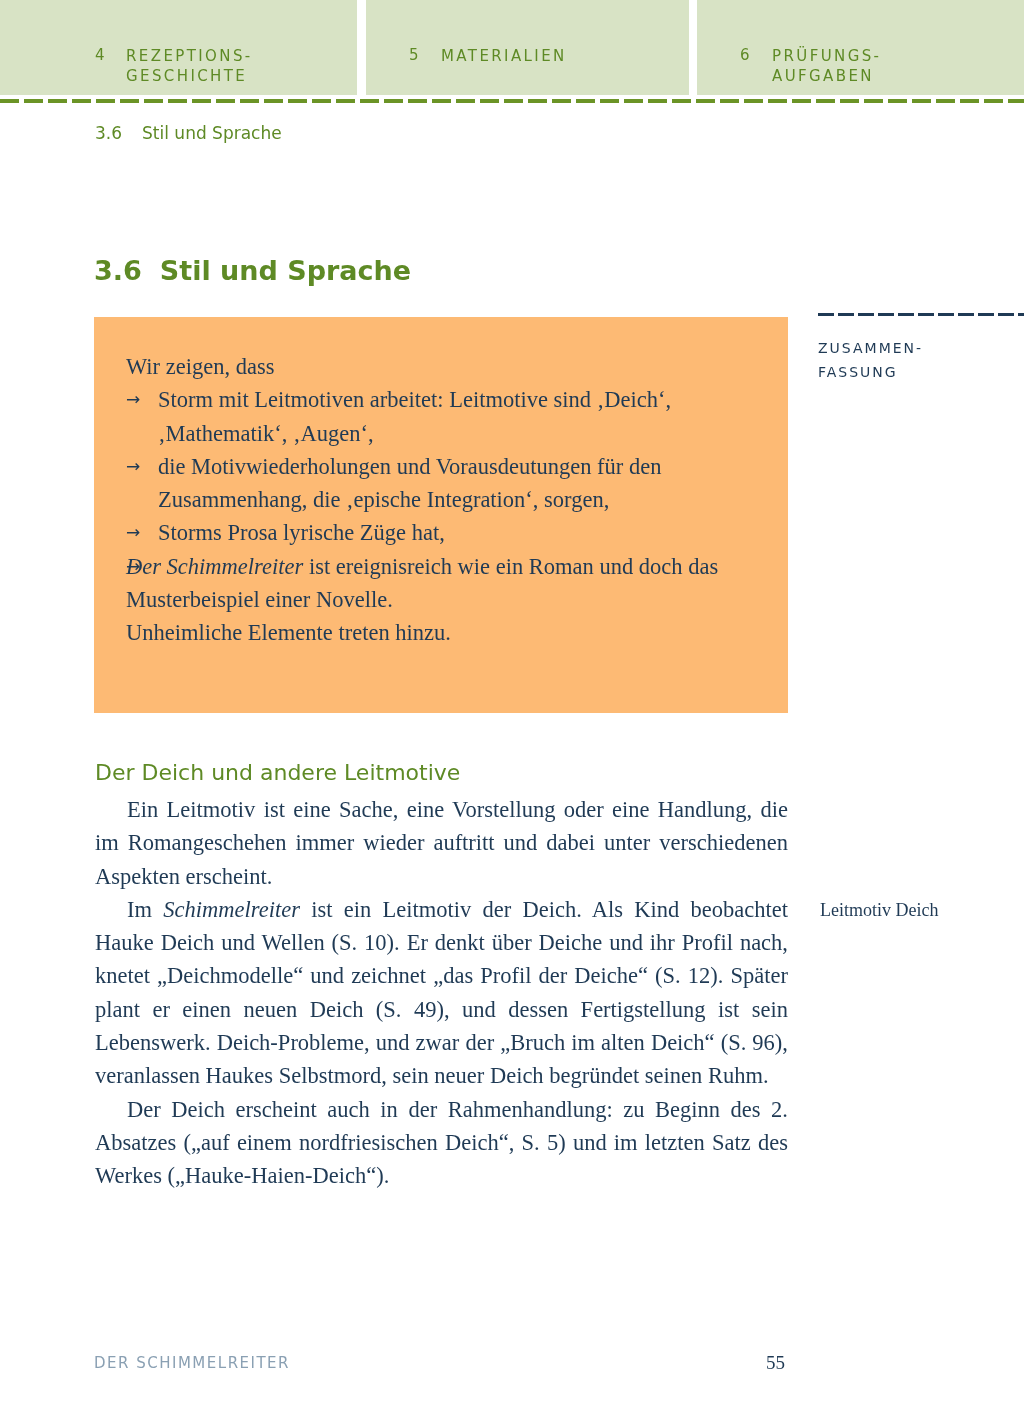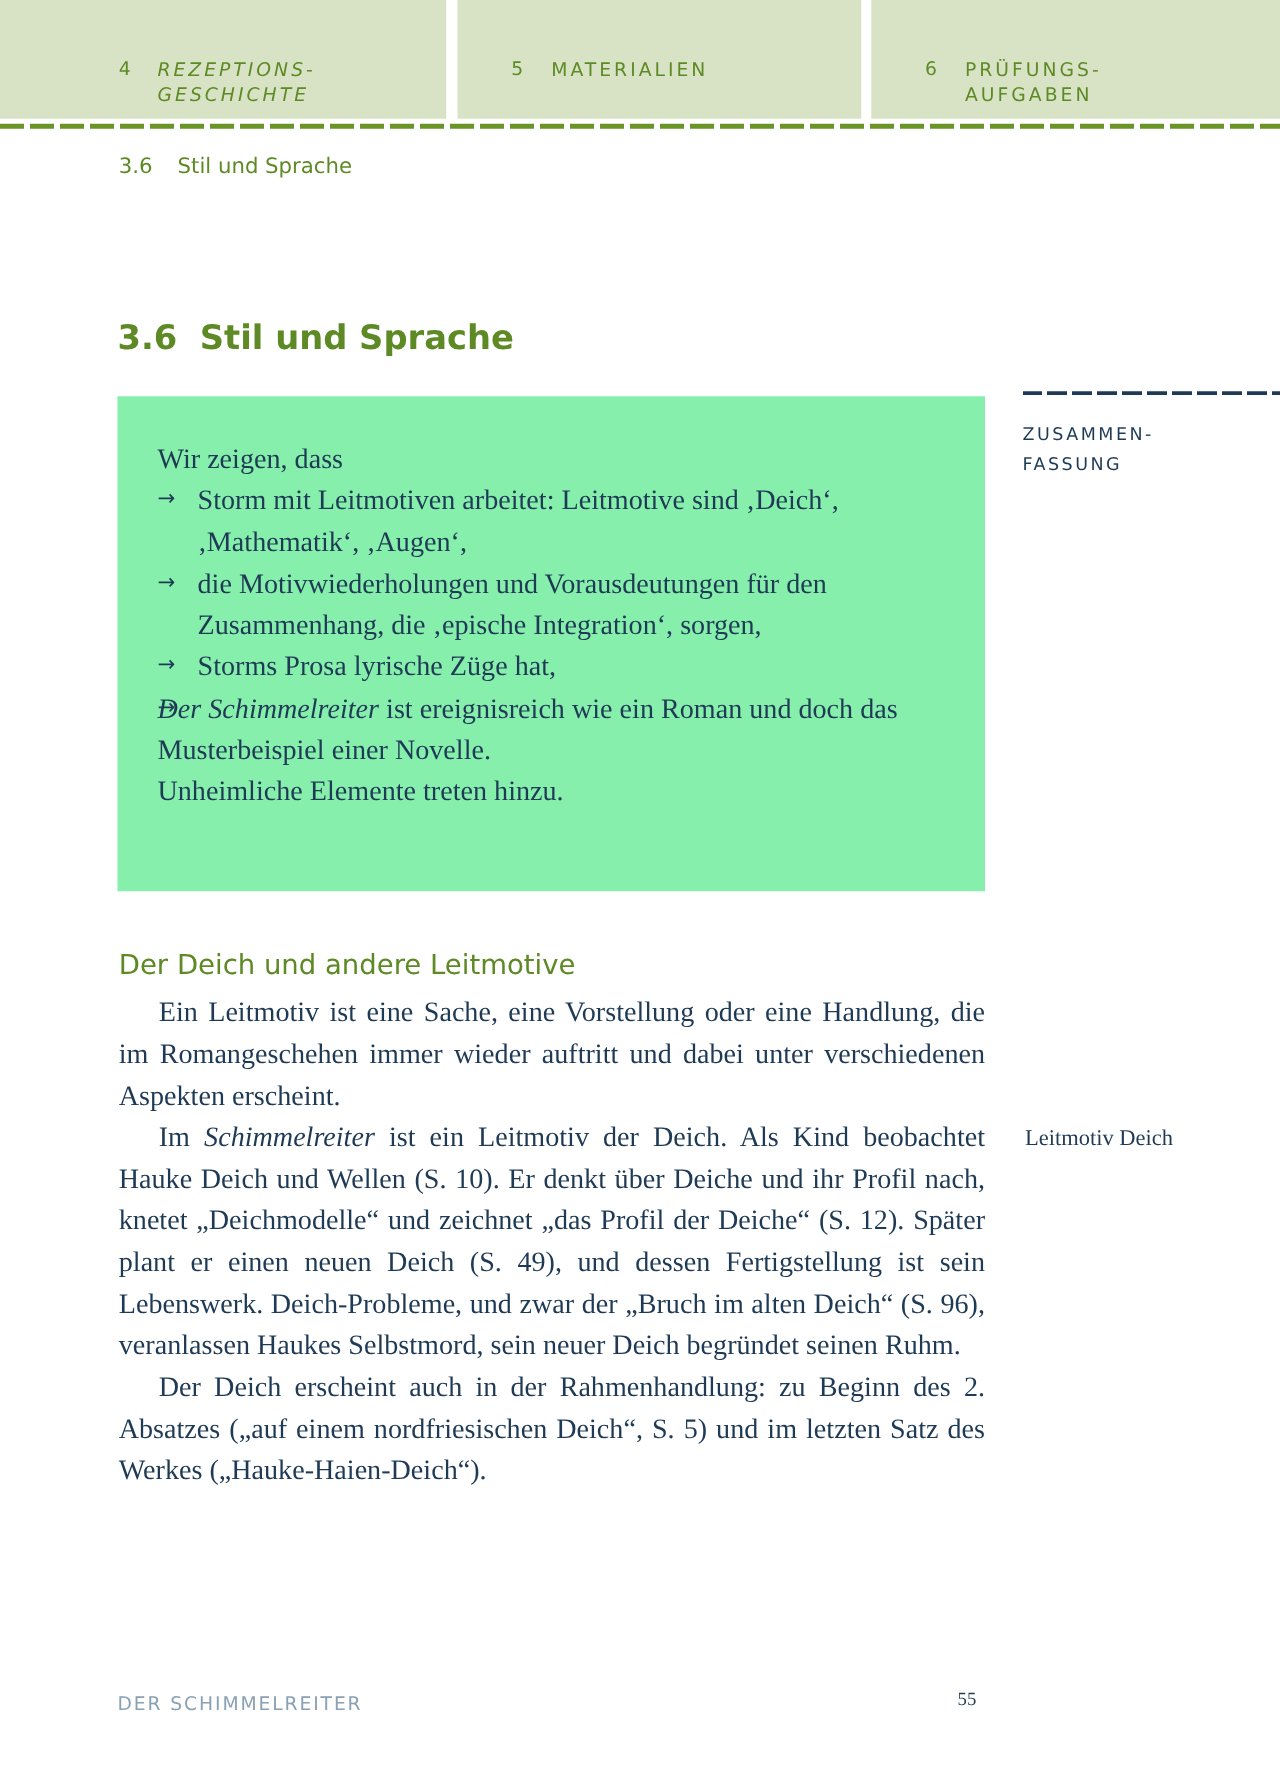--- a/index.html
+++ b/index.html
@@ -10,21 +10,21 @@
     color:#1f3a55;
   }
   .tab {
     position:absolute; top:0; height:95px; background:#d8e3c5;
     font-family:"DejaVu Sans", sans-serif; font-size:15px; letter-spacing:2.4px;
     color:#5e8a25; font-weight:normal;
   }
   .tab .num { position:absolute; top:46px; }
   .tab .lbl { position:absolute; top:46px; line-height:20px; }
   #tab1 { left:0; width:357px; }
-  #tab1 .num { left:95px; } #tab1 .lbl { left:126px;font-style:italic; }
+  #tab1 .num { left:95px; } #tab1 .lbl { left:126px; }
   #tab2 { left:366px; width:323px; }
   #tab2 .num { left:43px; } #tab2 .lbl { left:75px;text-align:right; }
   #tab3 { left:697px; width:327px; }
   #tab3 .num { left:43px; } #tab3 .lbl { left:75px; }
 
   .dash-top {
     position:absolute; left:0; top:99px; width:1024px; height:4px;
     background:repeating-linear-gradient(to right,#6b9426 0 19px,transparent 19px 24px);
   }
   .running-head {
@@ -47,21 +47,21 @@
     position:absolute; left:818px; top:336px; font-family:"DejaVu Sans", sans-serif;
     font-size:14px; letter-spacing:2px; line-height:24px; color:#1f3a55; width:180px;
   }
   .margin-note {
     position:absolute; left:820px; top:900px; font-family:Liberation Serif, serif;
     font-size:18px; color:#1f3a55;
   }
 
   .summary-box {
     position:absolute; left:94px; top:317px; width:694px; height:396px;
-    background:#86efac;
+    background:#fdba74;
   }
   .summary-inner {
     position:absolute; left:32px; top:33px; width:650px;
     font-size:22.5px; line-height:33.3px; color:#1f3a55;
   }
   .summary-inner .bl { position:relative; padding-left:32px; }
   .summary-inner .arrow { position:absolute; left:0; top:0; font-family:"DejaVu Sans", sans-serif; font-size:17px; }
   .summary-inner p { margin:0; }
 
   .subheading {
@@ -72,21 +72,21 @@
     position:absolute; left:95px; top:793px; width:693px;
     font-size:22.5px; line-height:33.3px; color:#1f3a55; text-align:justify;font-family:Liberation Serif, serif;
   }
   .body-text p { margin:0; text-indent:32px; }
 
   .footer-title {
     position:absolute; left:94px; top:1354px; font-family:"DejaVu Sans", sans-serif;
     font-size:15px; letter-spacing:1.5px; color:#8aa0b3;
   }
   .page-number {
-    position:absolute; left:766px; top:1352px; font-size:15px; color:#1f3a55;
+    position:absolute; left:766px; top:1352px; font-size:19px; color:#1f3a55;
   }
 </style>
 </head>
 <body>
 
 <div class="tab" id="tab1">
   <span class="num">4</span>
   <div class="lbl">
     <div>REZEPTIONS-</div>
     <div>GESCHICHTE</div>

